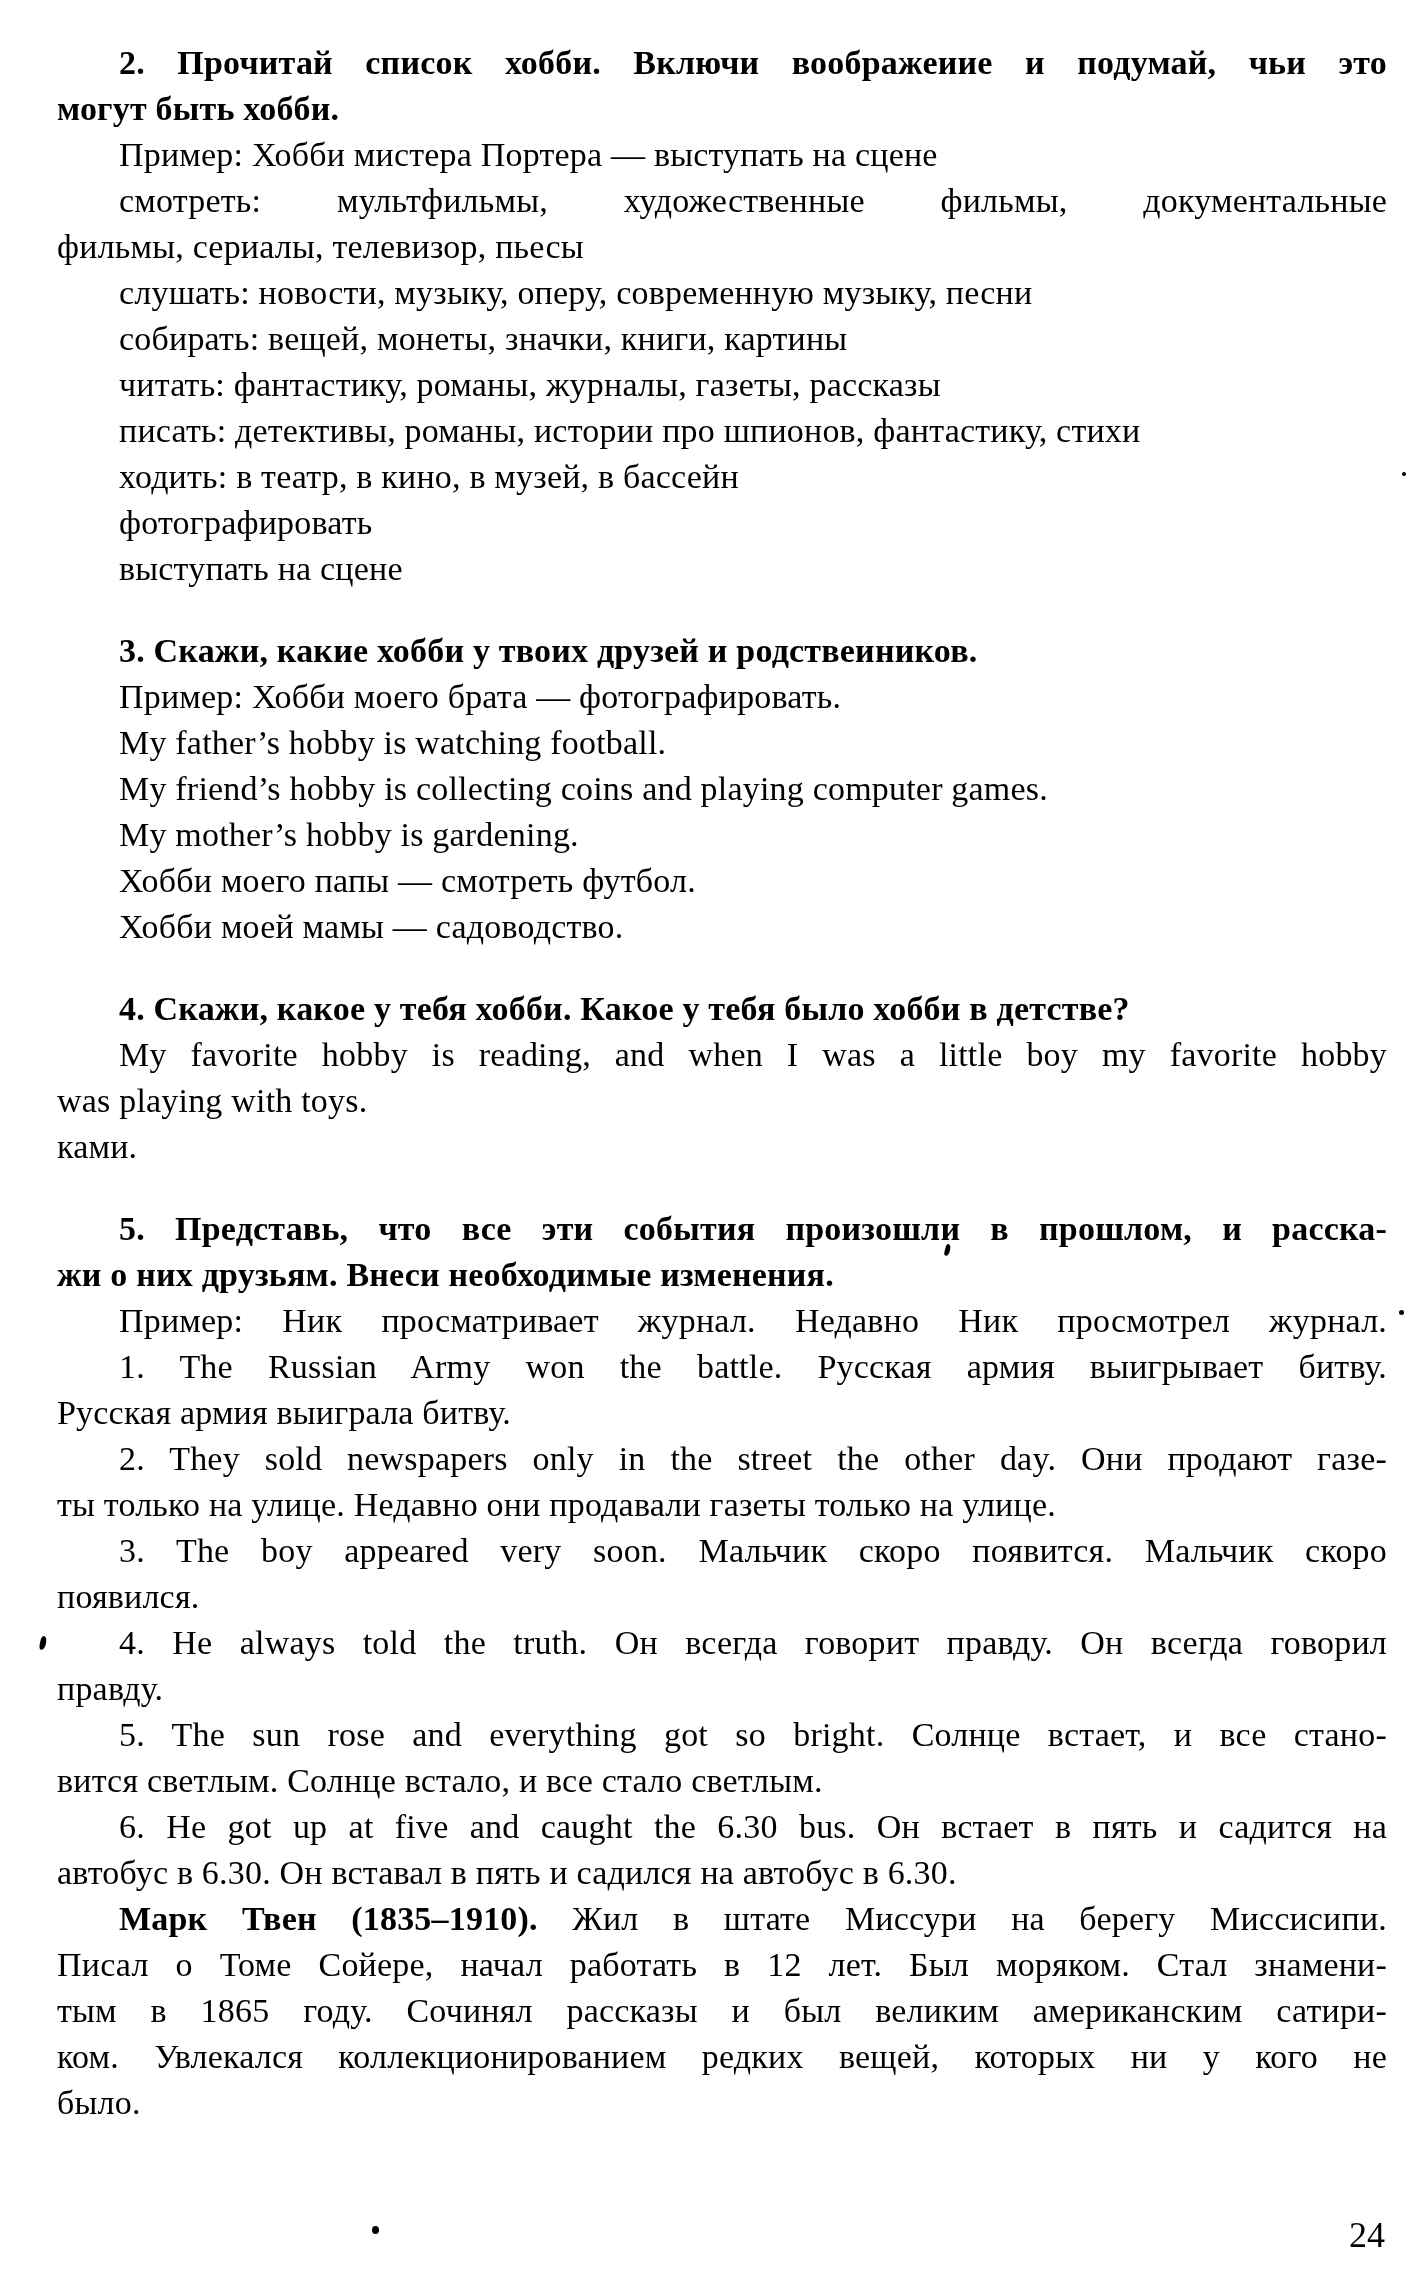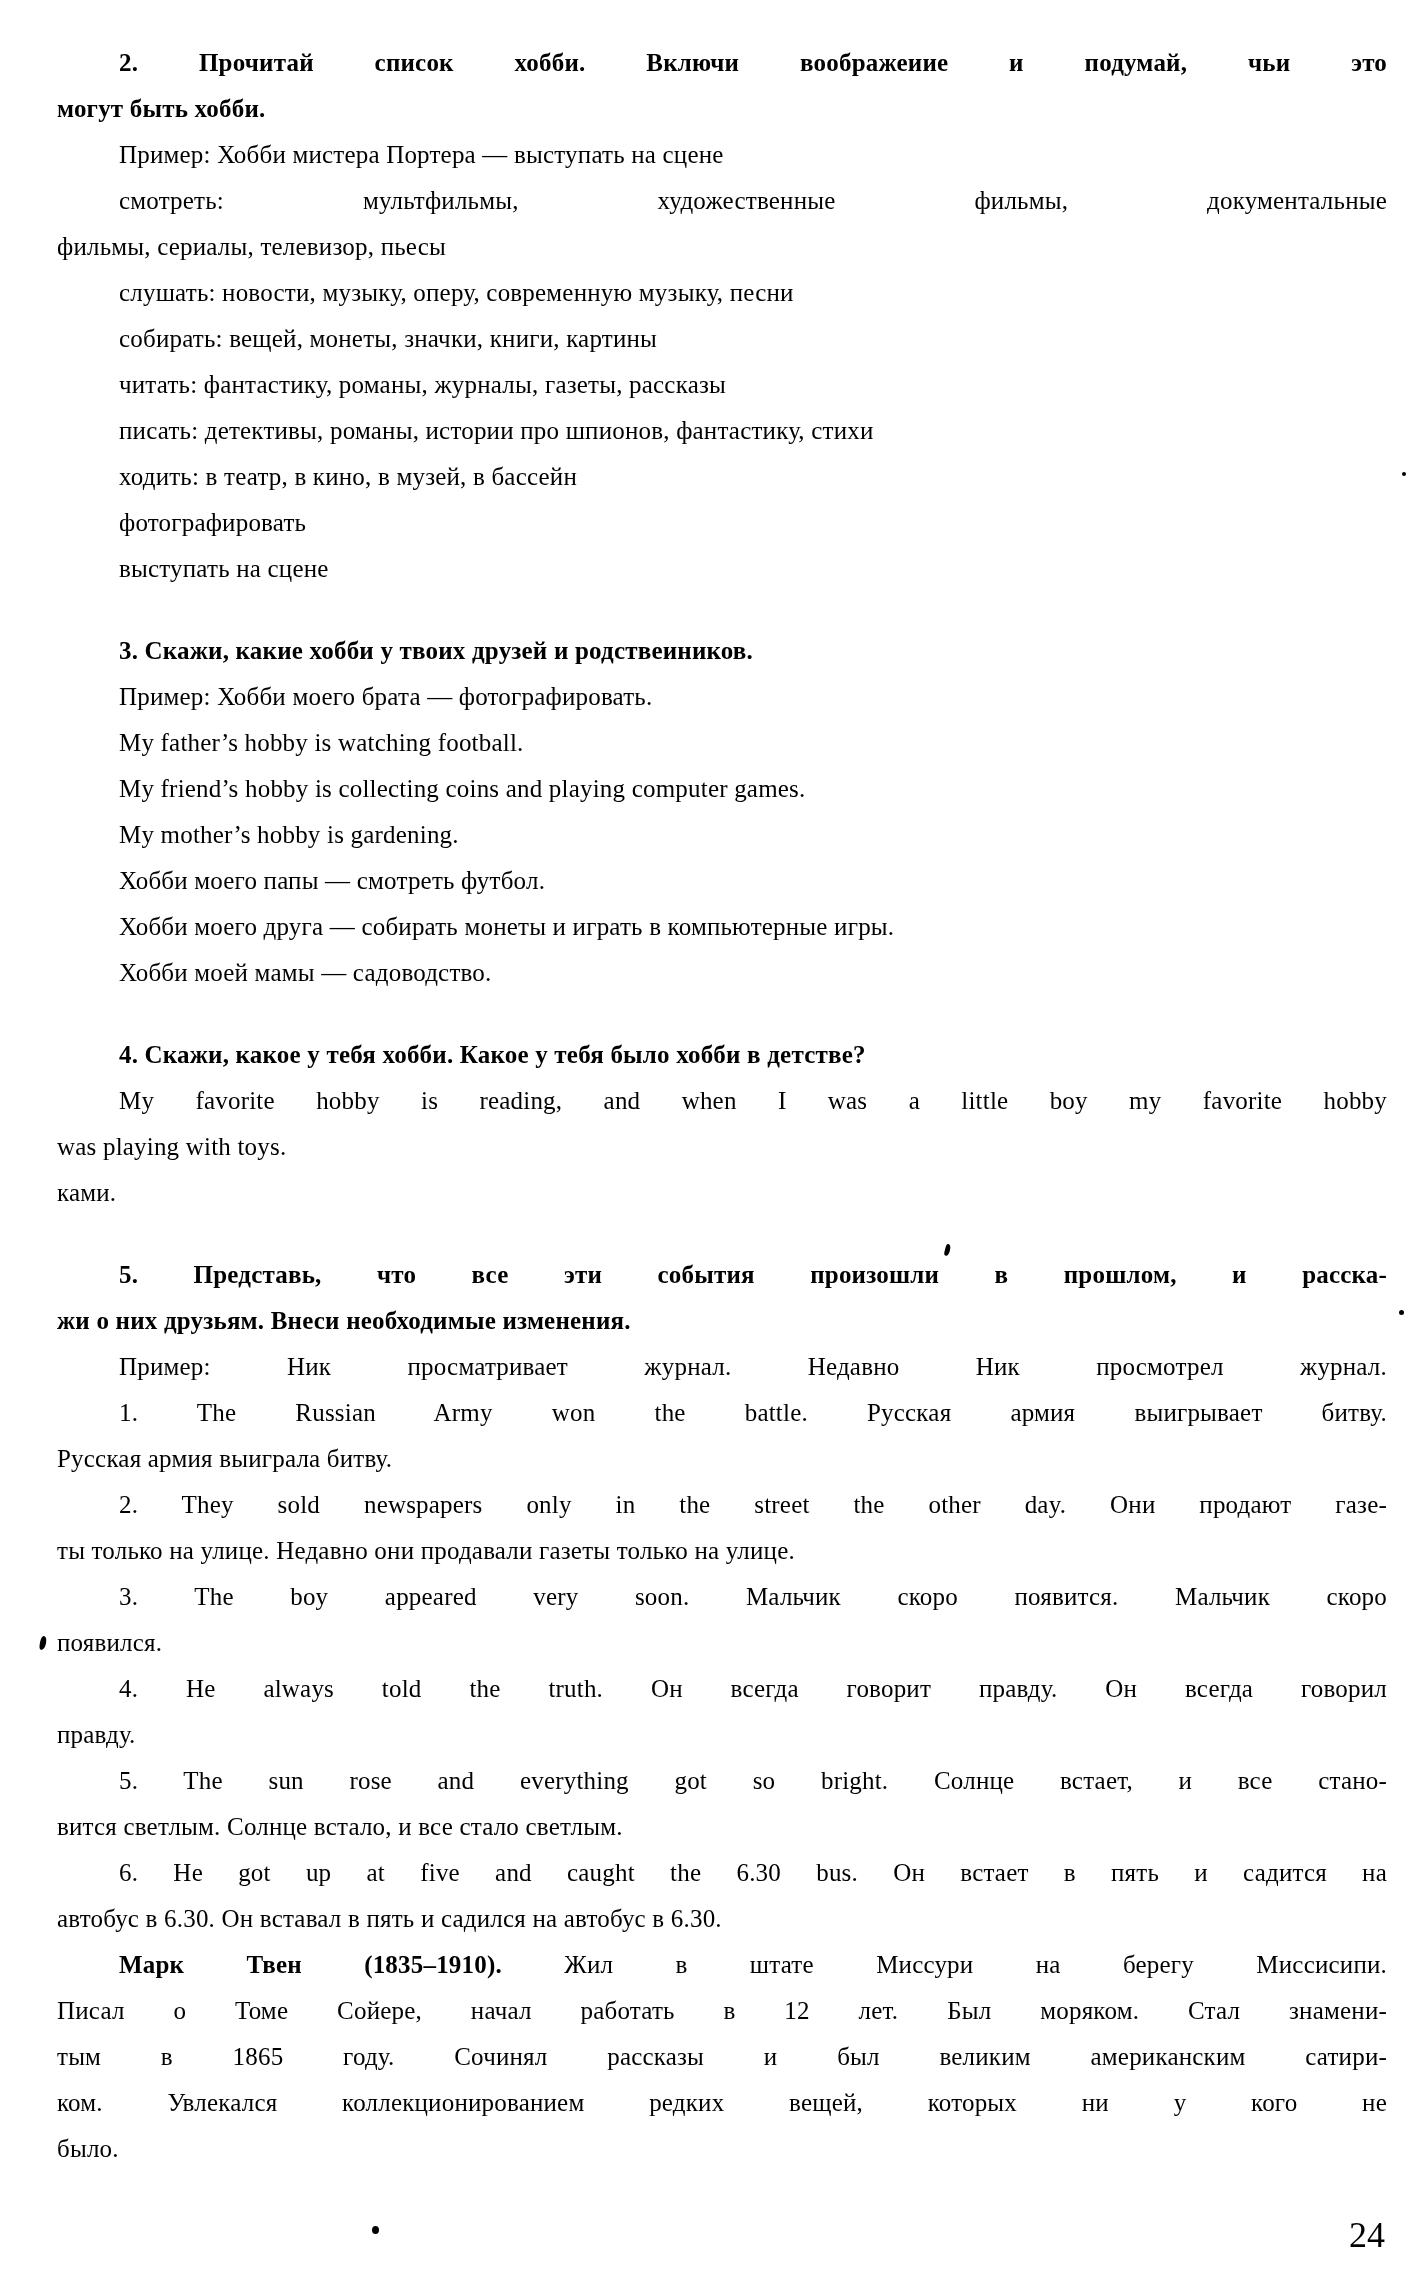--- a/index.html
+++ b/index.html
@@ -10,21 +10,21 @@
     overflow: hidden;
     font-family: "Liberation Serif", "DejaVu Serif", serif;
     color: #000;
   }
   .page-content {
     position: absolute;
     left: 57px; top: 40px;
     width: 1330px;
   }
   .line {
-    font-size: 25px;
+    font-size: 34px;
     line-height: 46px;
     height: 46px;
     white-space: normal;
     text-align: left;
     letter-spacing: 0.2px;
   }
   .line.justify { text-align: justify; text-align-last: justify; }
   .line.indent { text-indent: 62px; }
   .line.gap { margin-top: 36px; }
   .seg-b { font-weight: bold; text-align: center; }
@@ -58,21 +58,20 @@
     <div class="line indent"><span class="seg-n">писать: детективы, романы, истории про шпионов, фантастику, стихи</span></div>
     <div class="line indent"><span class="seg-n">ходить: в театр, в кино, в музей, в бассейн</span></div>
     <div class="line indent"><span class="seg-n">фотографировать</span></div>
     <div class="line indent"><span class="seg-n">выступать на сцене</span></div>
     <div class="line indent gap"><span class="seg-b">3. Скажи, какие хобби у твоих друзей и родствеиников.</span></div>
     <div class="line indent"><span class="seg-i">Пример:</span><span class="seg-n"> Хобби моего брата — фотографировать.</span></div>
     <div class="line indent"><span class="seg-n">My father’s hobby is watching football.</span></div>
     <div class="line indent"><span class="seg-n">My friend’s hobby is collecting coins and playing computer games.</span></div>
     <div class="line indent"><span class="seg-n">My mother’s hobby is gardening.</span></div>
     <div class="line indent"><span class="seg-n">Хобби моего папы — смотреть футбол.</span></div>
-    <div class="line indent"><span class="seg-n">Хобби моего друга — собирать монеты и играть в компьютерные игры.</span></div>
     <div class="line indent"><span class="seg-n">Хобби моей мамы — садоводство.</span></div>
     <div class="line indent gap"><span class="seg-b">4. Скажи, какое у тебя хобби. Какое у тебя было хобби в детстве?</span></div>
     <div class="line indent justify"><span class="seg-n">My favorite hobby is reading, and when I was a little boy my favorite hobby</span></div>
     <div class="line"><span class="seg-n">was playing with toys.</span></div>
     <div class="line"><span class="seg-n">ками.</span></div>
     <div class="line indent justify gap"><span class="seg-b">5. Представь, что все эти события произошли в прошлом, и расска-</span></div>
     <div class="line"><span class="seg-b">жи о них друзьям. Внеси необходимые изменения.</span></div>
     <div class="line indent justify"><span class="seg-i">Пример</span><span class="seg-n">: Ник просматривает журнал. Недавно Ник просмотрел журнал.</span></div>
     <div class="line indent justify"><span class="seg-n">1. The Russian Army won the battle. Русская армия выигрывает битву.</span></div>
     <div class="line"><span class="seg-n">Русская армия выиграла битву.</span></div>

